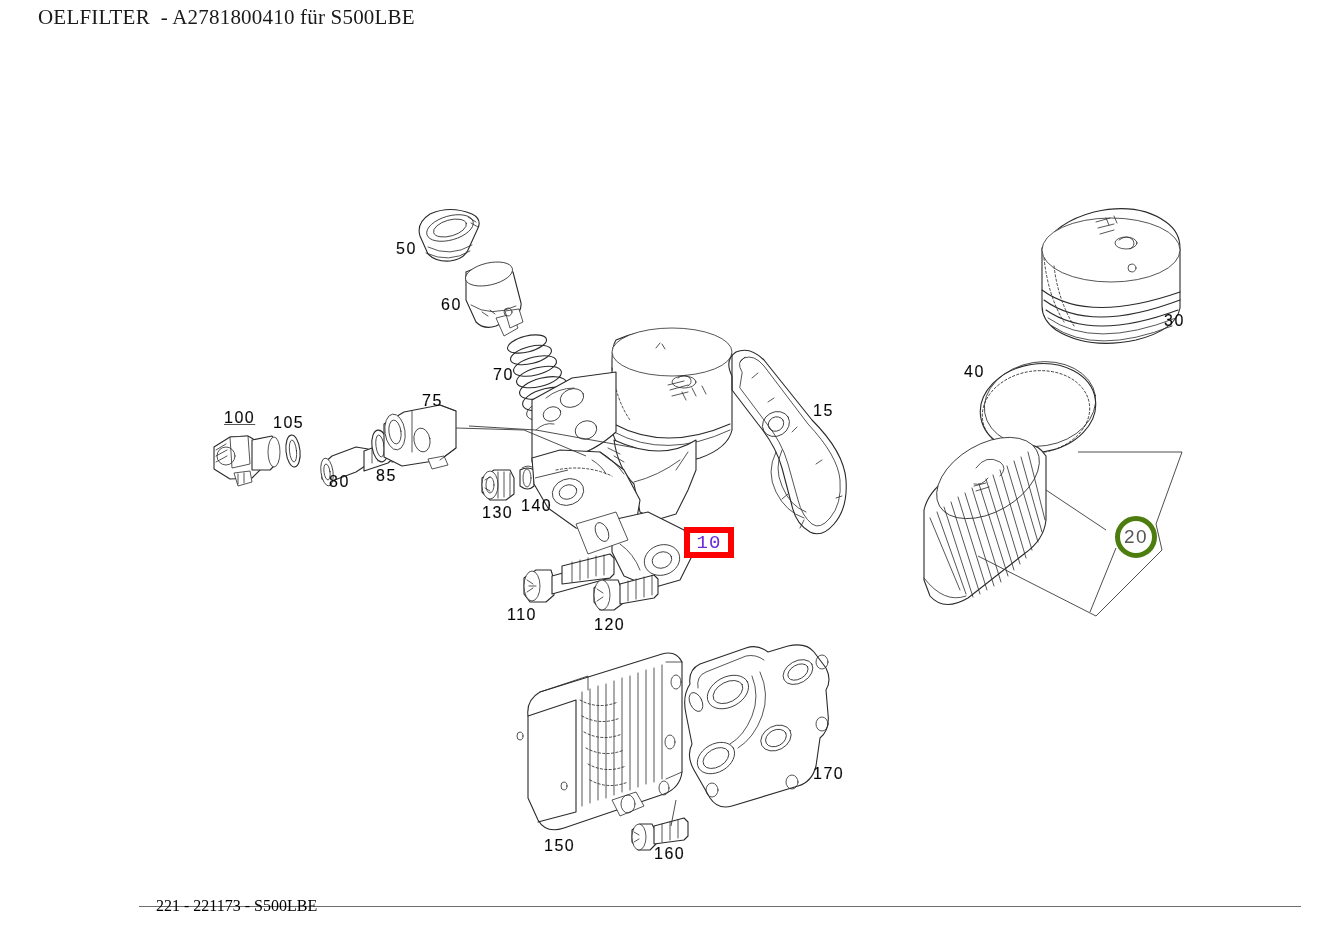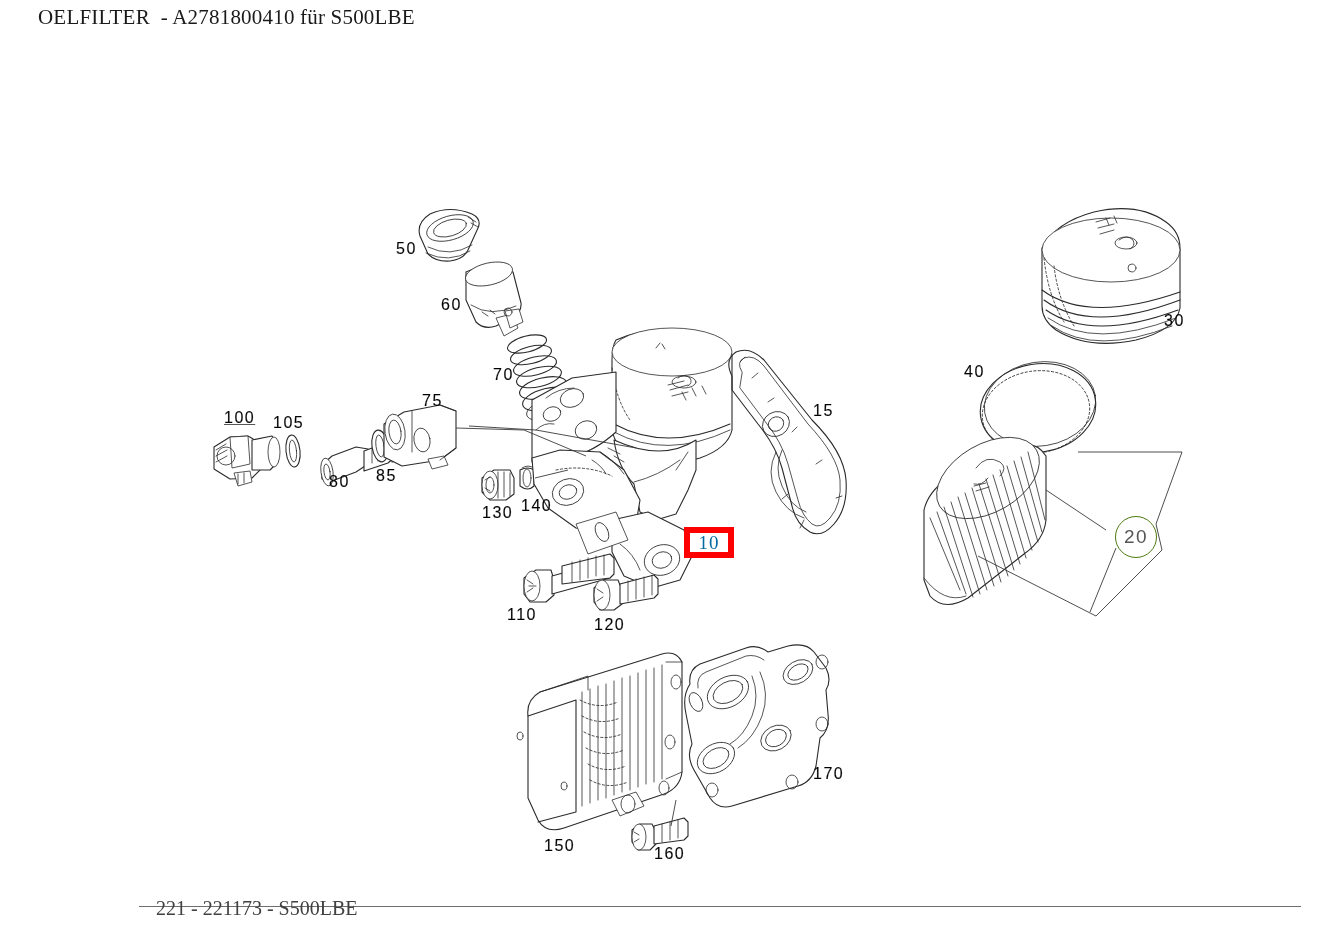--- a/index.html
+++ b/index.html
@@ -39,56 +39,56 @@
     top: 906px;
     width: 1162px;
     height: 1px;
     background: #6e6e6e;
   }
   #footer-caption {
     position: absolute;
     left: 140px;
     top: 897px;
     font-family: "Liberation Serif", serif;
-    font-size: 20px;
+    font-size: 16px;
     white-space: pre;
-    color: #404040;
+    color: #000000;
   }
   #art {
     position: absolute;
     left: 0;
     top: 0;
     width: 1326px;
     height: 937px;
   }
   #highlight-box {
     position: absolute;
     box-sizing: border-box;
     background: #ffffff;
   }
   #highlight-label {
     position: absolute;
-    font-family: Liberation Serif, serif;
+    font-family: Liberation Mono, monospace;
     font-size: 19px;
-    color: #0369a1;
+    color: #6d28d9;
     letter-spacing: 1px;
   }
   .callout {
     position: absolute;
     font-family: "Liberation Sans", sans-serif;
     font-size: 16px;
     color: #000000;
     letter-spacing: 1.5px;
     white-space: pre;
     -webkit-text-stroke: 0.2px #555555;
   }
   .callout-circle {
     position: absolute;
     box-sizing: border-box;
-    border: 1px solid #4d7c0f;
+    border: 5px solid #4d7c0f;
     border-radius: 50%;
     display: flex;
     align-items: center;
     justify-content: center;
   }
   .callout-circle span {
     font-family: "Liberation Sans", sans-serif;
     font-size: 19px;
     color: #555555;
     letter-spacing: 1.5px;

